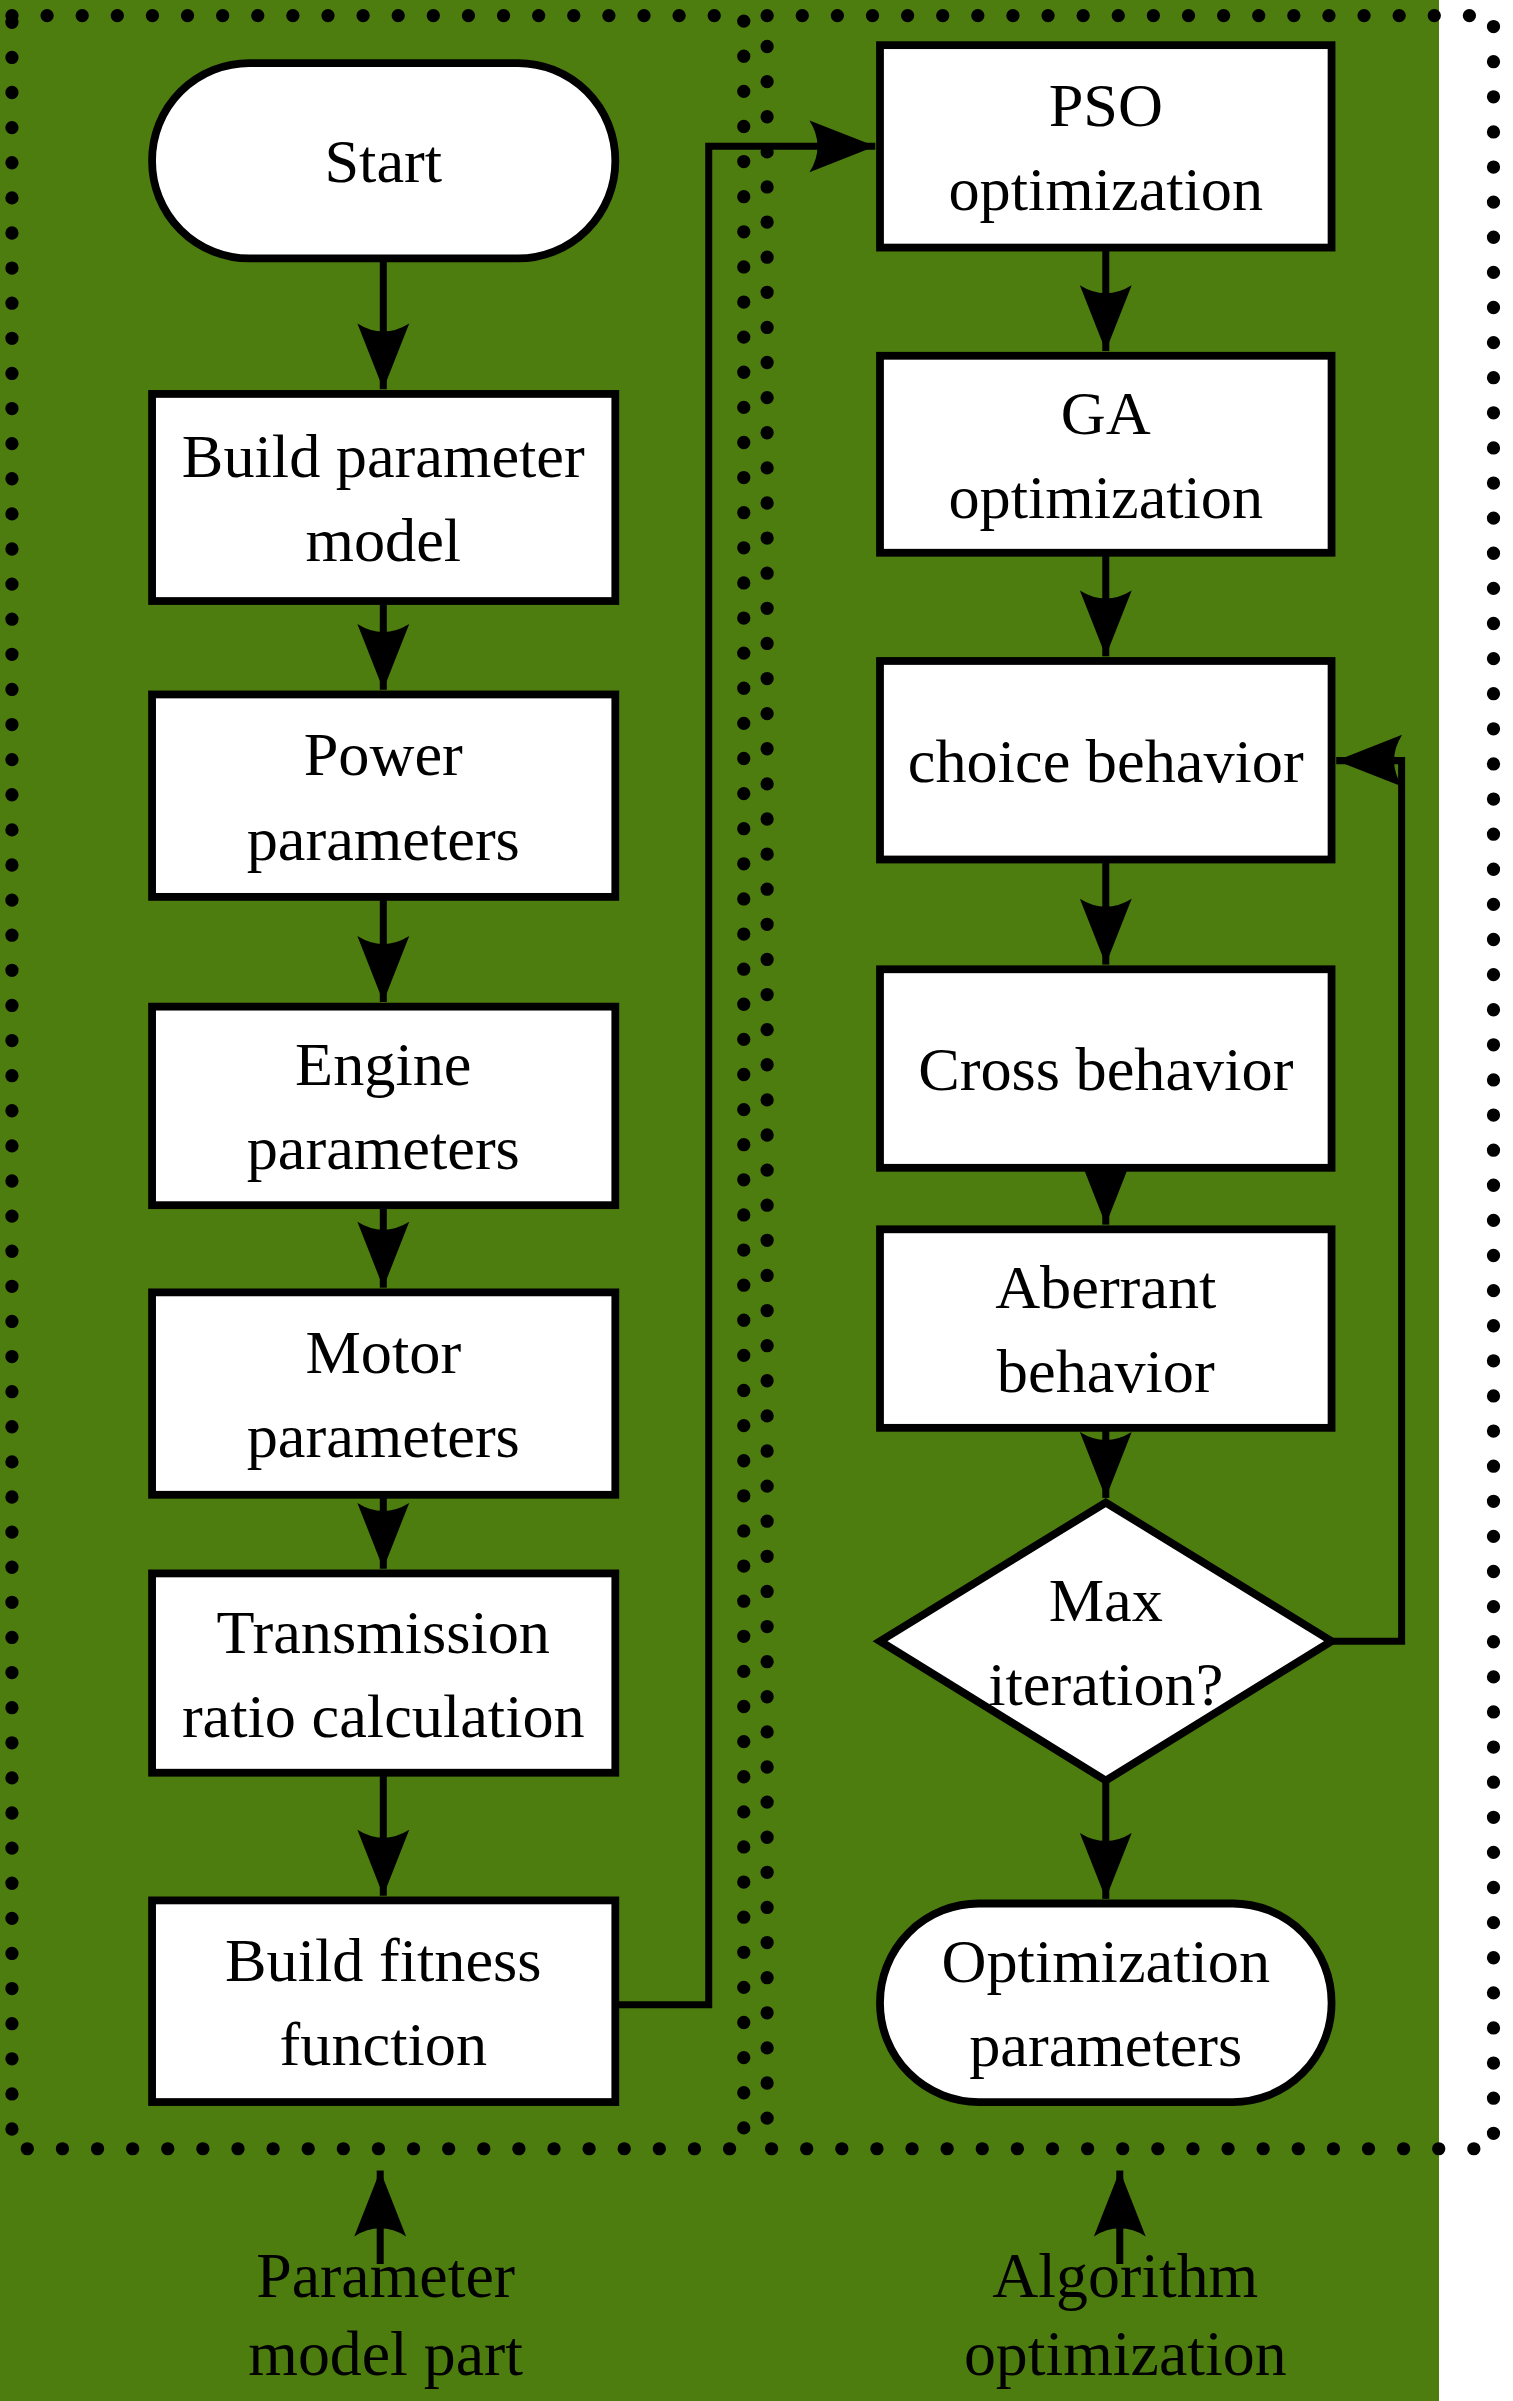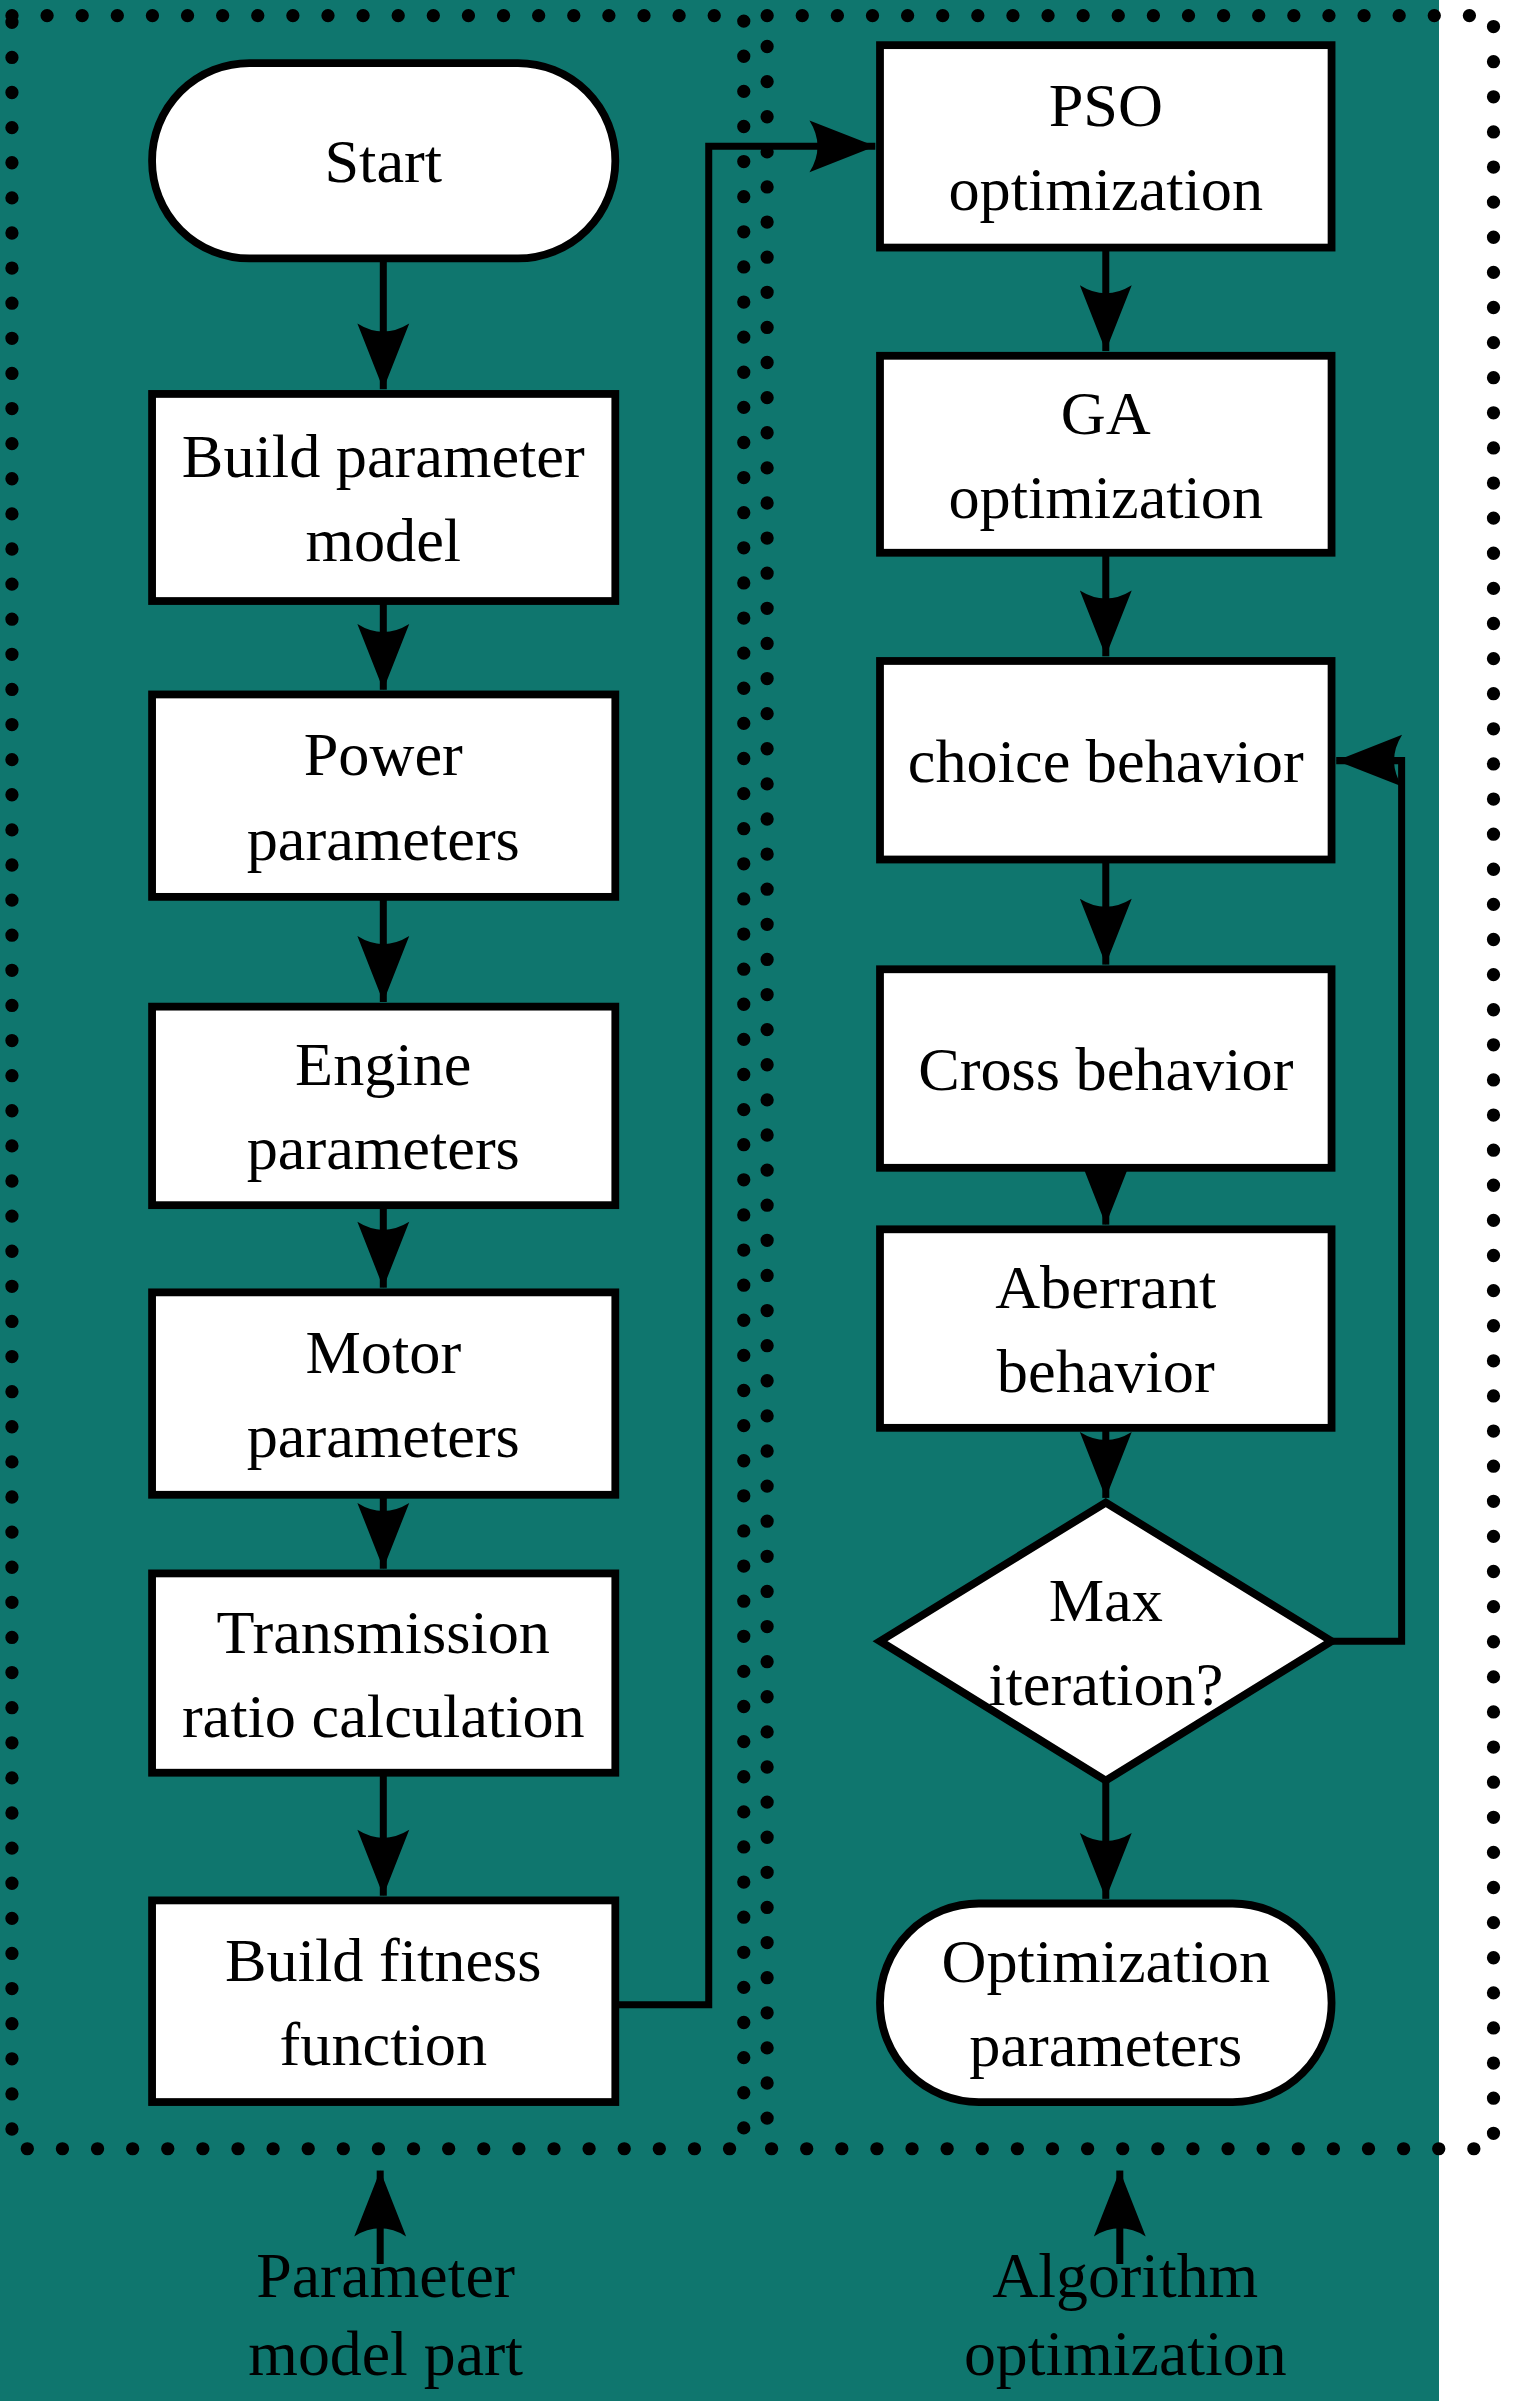--- a/index.html
+++ b/index.html
@@ -3,21 +3,21 @@
 <meta charset="utf-8">
 <style>
   html, body {
     margin: 0;
     padding: 0;
     background: #ffffff;
   }
   .canvas-wrap {
     width: 1439px;
     height: 2401px;
-    background: #0f766e;
+    background: #4d7c0f;
   }
   svg { display: block; }
   .node-label {
     font-family: "Liberation Serif", "DejaVu Serif", serif;
     font-size: 80px;
     fill: #000000;
     text-anchor: middle;
   }
   .caption-label {
     font-family: "Liberation Serif", "DejaVu Serif", serif;

